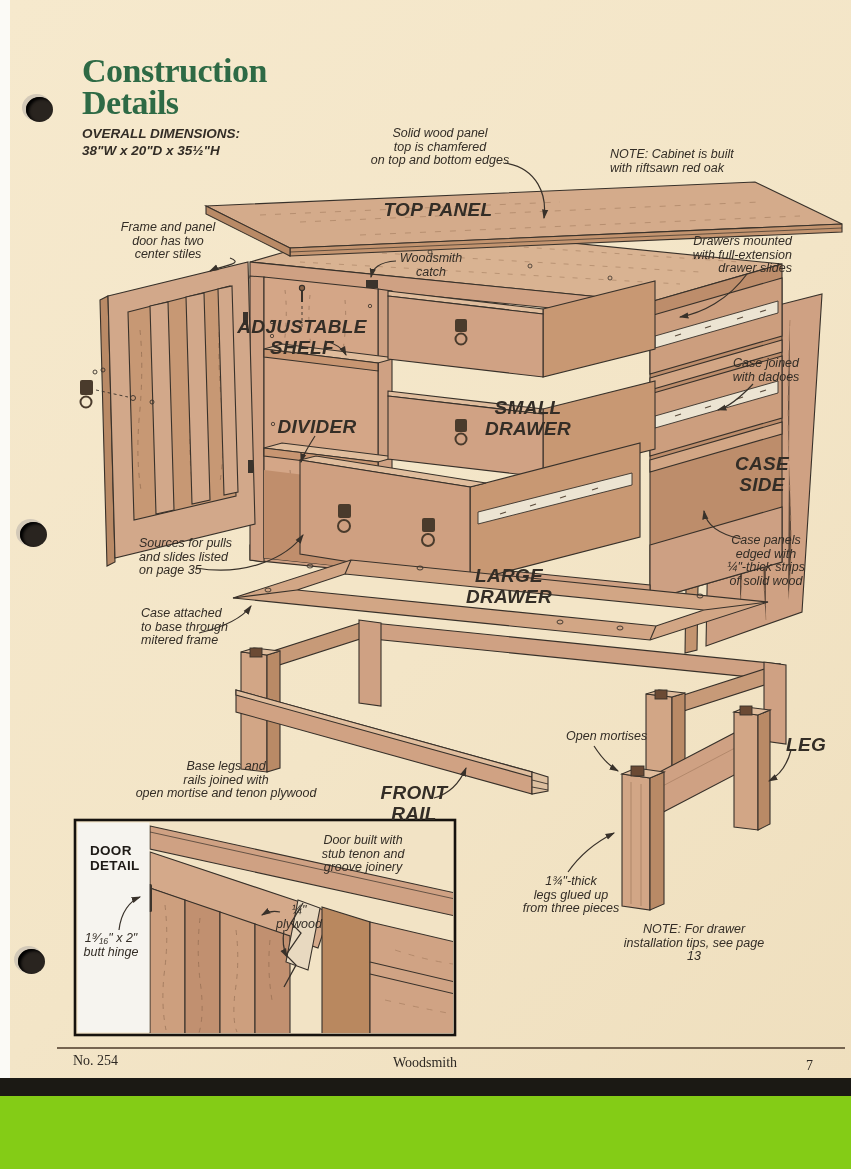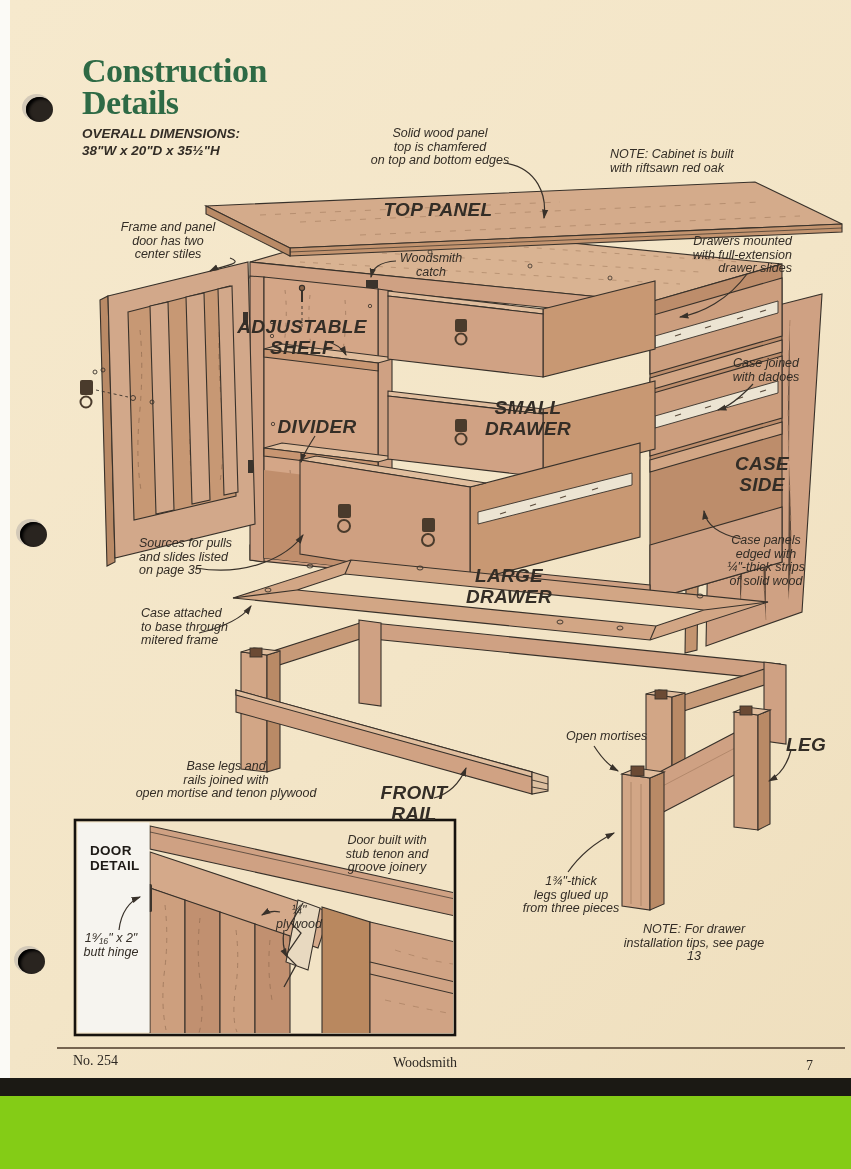--- a/index.html
+++ b/index.html
@@ -369,21 +369,21 @@
   <div class="lbl ctr" style="left:571px;top:875px;">1¾"-thick
 legs glued up
 from three pieces</div>
   <div class="lbl ctr" style="left:694px;top:923px;"><b>NOTE:</b><span> For drawer
 installation tips, see page 13</span></div>
 
   <div class="lbl pt upright" style="left:90px;top:844px;font-size:13.5px;color:#1e1a16;">DOOR
 DETAIL</div>
   <div class="lbl ctr" style="left:111px;top:932px;">1⁹⁄₁₆" x 2"
 butt hinge</div>
-  <div class="lbl ctr" style="left:363px;top:834px;margin-left:24px;">Door built with
+  <div class="lbl ctr" style="left:363px;top:834px;">Door built with
 stub tenon and
 groove joinery</div>
   <div class="lbl ctr" style="left:299px;top:904px;">¼"
 plywood</div>
 
   <div id="footer-rule"></div>
   <div class="footer-text" style="left:73px;top:1054px;">No. 254</div>
   <div class="footer-text" style="left:425px;top:1056px;transform:translateX(-50%);">Woodsmith</div>
   <div class="footer-text" style="left:806px;top:1059px;">7</div>
 </div>

